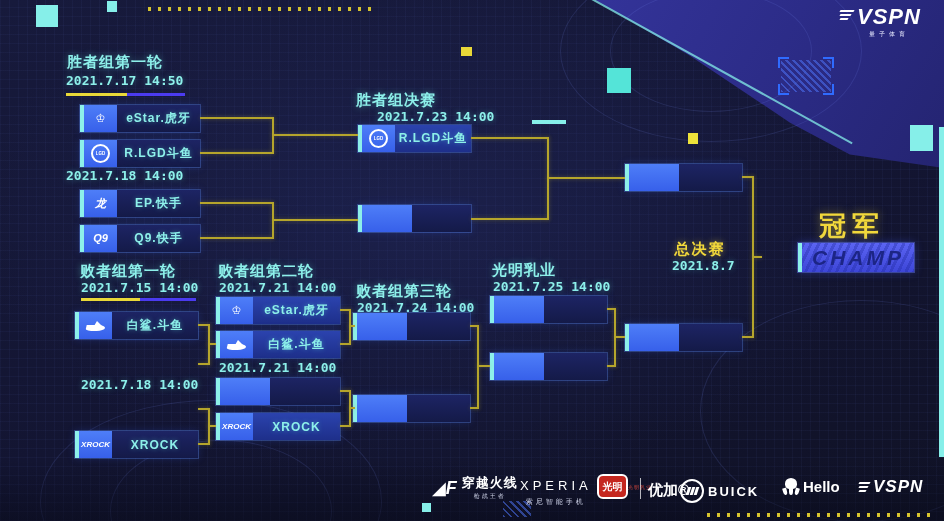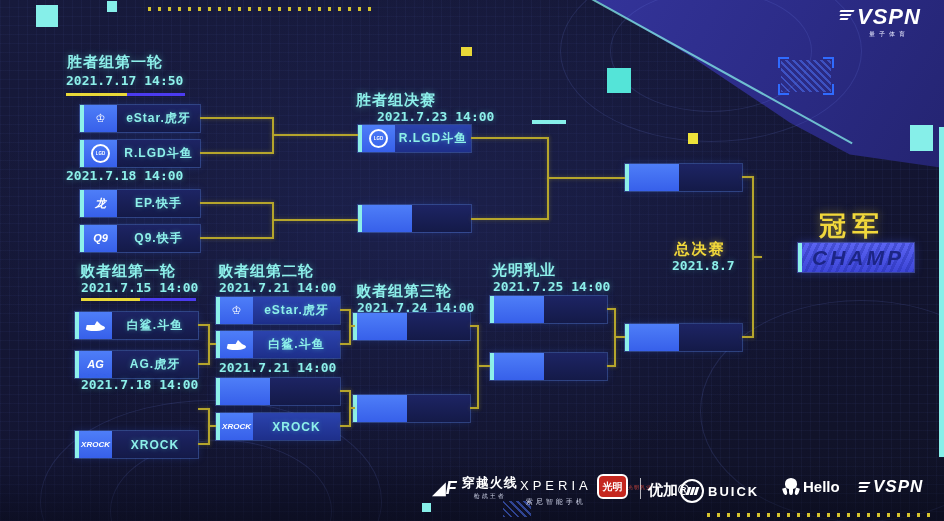--- a/index.html
+++ b/index.html
@@ -177,27 +177,20 @@
 
   <div class="slot" style="left:75px;top:312px;width:123px;">
     <div class="strip"></div>
     <div class="lbox">
         <span class="shark">
           <span class="fin"></span>
           <span class="body"></span>
         </span>
       </div>
     <div class="nbox">白鲨.斗鱼</div>
-  </div>
-  <div class="slot" style="left:75px;top:351px;width:123px;">
-    <div class="strip"></div>
-    <div class="lbox">
-        <span class="licon">AG</span>
-      </div>
-    <div class="nbox">AG.虎牙</div>
   </div>
   <div class="rdate" style="left:81px;top:377px;">2021.7.18 14:00</div>
   <div class="slot" style="left:75px;top:431px;width:123px;">
     <div class="strip"></div>
     <div class="lbox">
         <span class="licon small">XROCK</span>
       </div>
     <div class="nbox">XROCK</div>
   </div>
 

